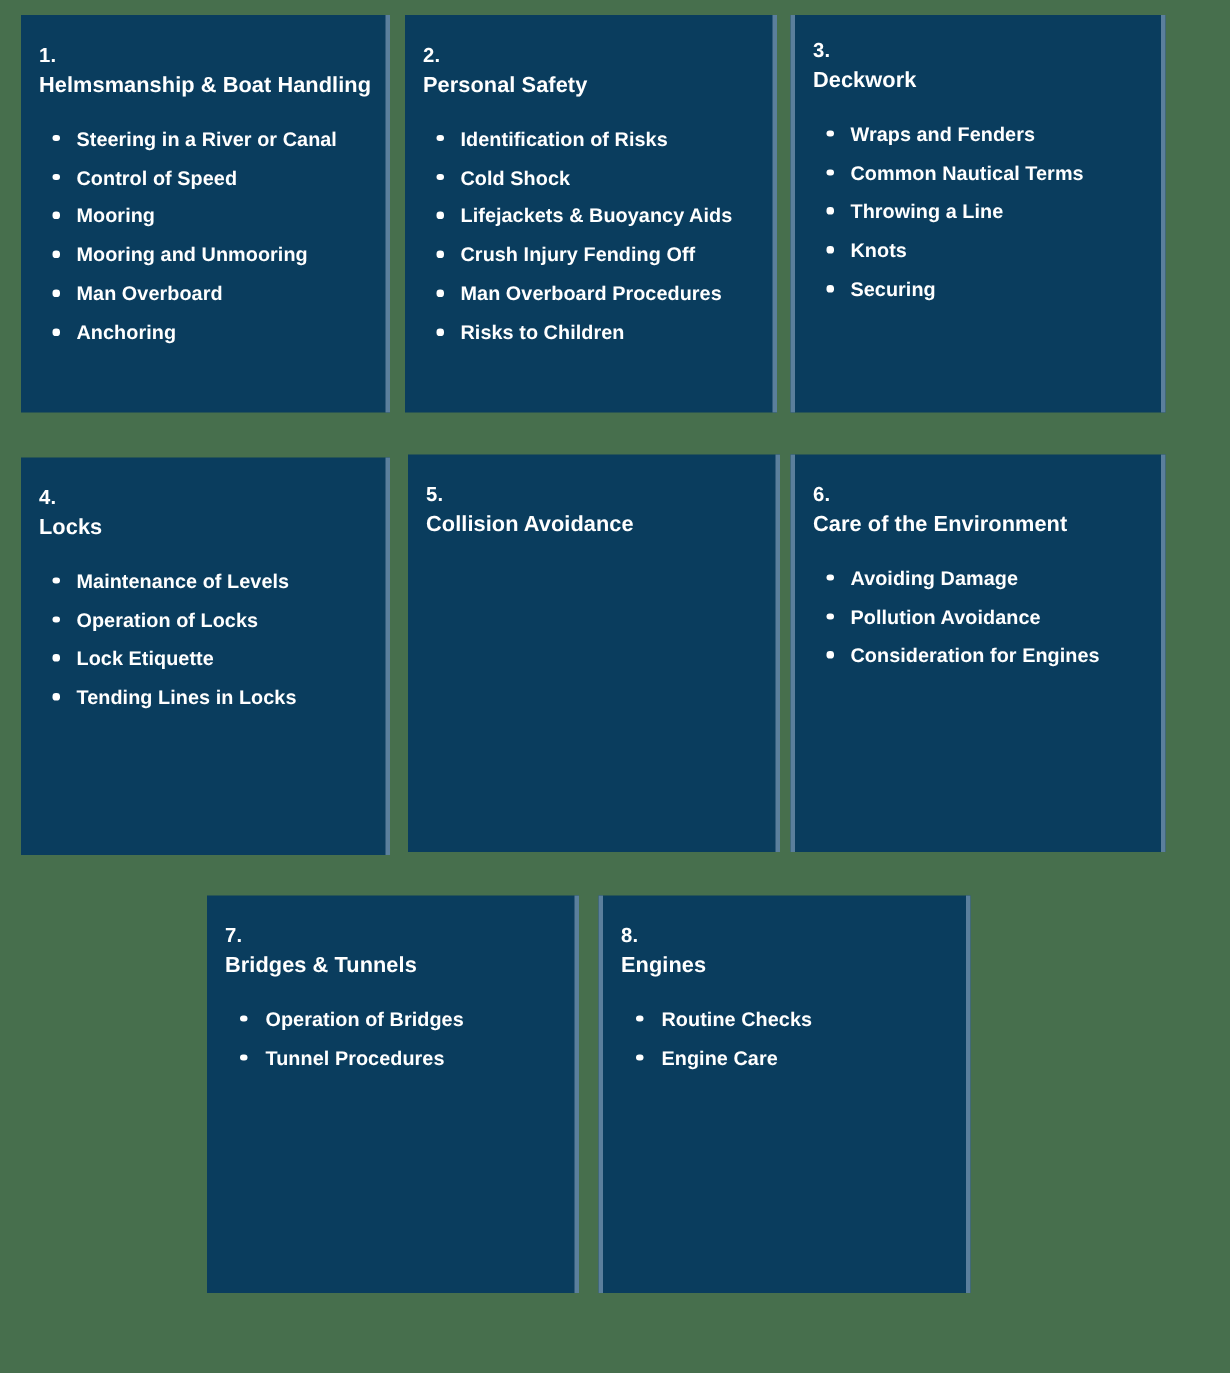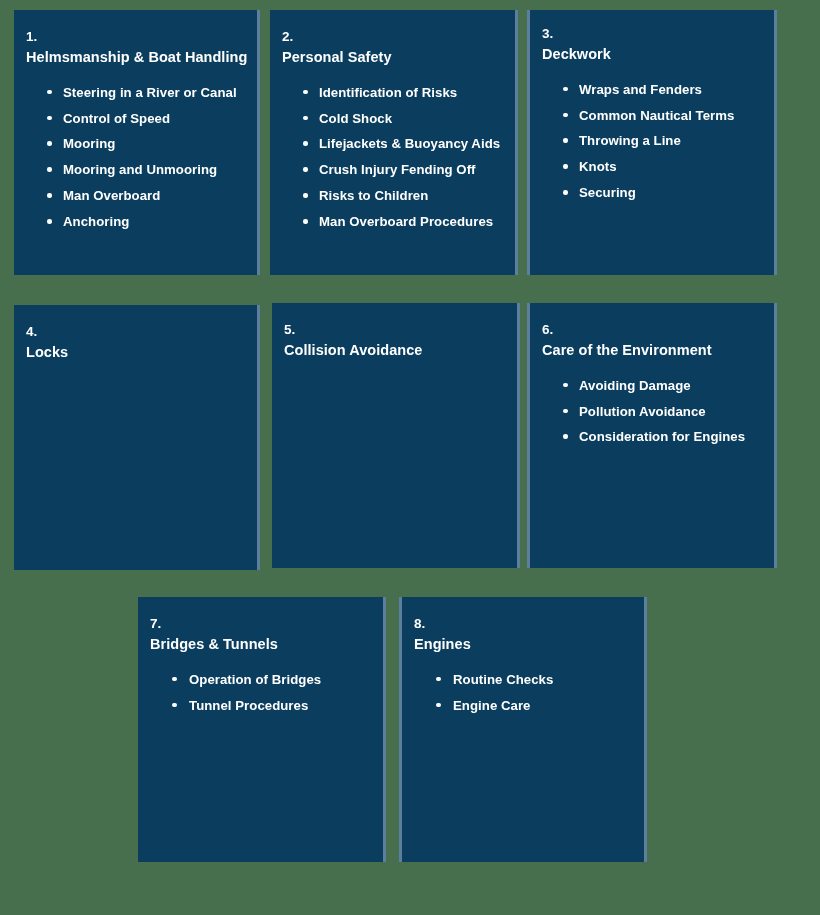--- a/index.html
+++ b/index.html
@@ -59,21 +59,21 @@
     font-size: 14.5px;
     font-weight: bold;
     line-height: 1.45;
     letter-spacing: 0.05px;
     margin-bottom: 16px;
     white-space: nowrap;
   }
 
   .topic-list {
     list-style: none;
-    margin: 12px;
+    margin: 0;
     padding: 0;
   }
 
   .topic-item {
     position: relative;
     padding-left: 25px;
     font-size: 13.2px;
     font-weight: bold;
     line-height: 1.32;
     margin-bottom: 8.5px;
@@ -119,40 +119,46 @@
   </div>
 
   <div class="card card-2">
     <div class="card-number">2.</div>
     <div class="card-title">Personal Safety</div>
     <ul class="topic-list">
       <li class="topic-item">Identification of Risks</li>
       <li class="topic-item">Cold Shock</li>
       <li class="topic-item">Lifejackets &amp; Buoyancy Aids</li>
       <li class="topic-item">Crush Injury Fending Off</li>
+      <li class="topic-item">Man Overboard Procedures</li>
       <li class="topic-item">Risks to Children</li>
-      <li class="topic-item">Man Overboard Procedures</li>
     </ul>
   </div>
 
   <div class="card card-3 has-left-edge">
     <div class="card-number">3.</div>
     <div class="card-title">Deckwork</div>
     <ul class="topic-list">
       <li class="topic-item">Wraps and Fenders</li>
       <li class="topic-item">Common Nautical Terms</li>
       <li class="topic-item">Throwing a Line</li>
       <li class="topic-item">Knots</li>
       <li class="topic-item">Securing</li>
     </ul>
   </div>
 
   <div class="card card-4">
     <div class="card-number">4.</div>
     <div class="card-title">Locks</div>
+    <ul class="topic-list">
+      <li class="topic-item">Maintenance of Levels</li>
+      <li class="topic-item">Operation of Locks</li>
+      <li class="topic-item">Lock Etiquette</li>
+      <li class="topic-item">Tending Lines in Locks</li>
+    </ul>
   </div>
 
   <div class="card card-5">
     <div class="card-number">5.</div>
     <div class="card-title">Collision Avoidance</div>
   </div>
 
   <div class="card card-6 has-left-edge">
     <div class="card-number">6.</div>
     <div class="card-title">Care of the Environment</div>

